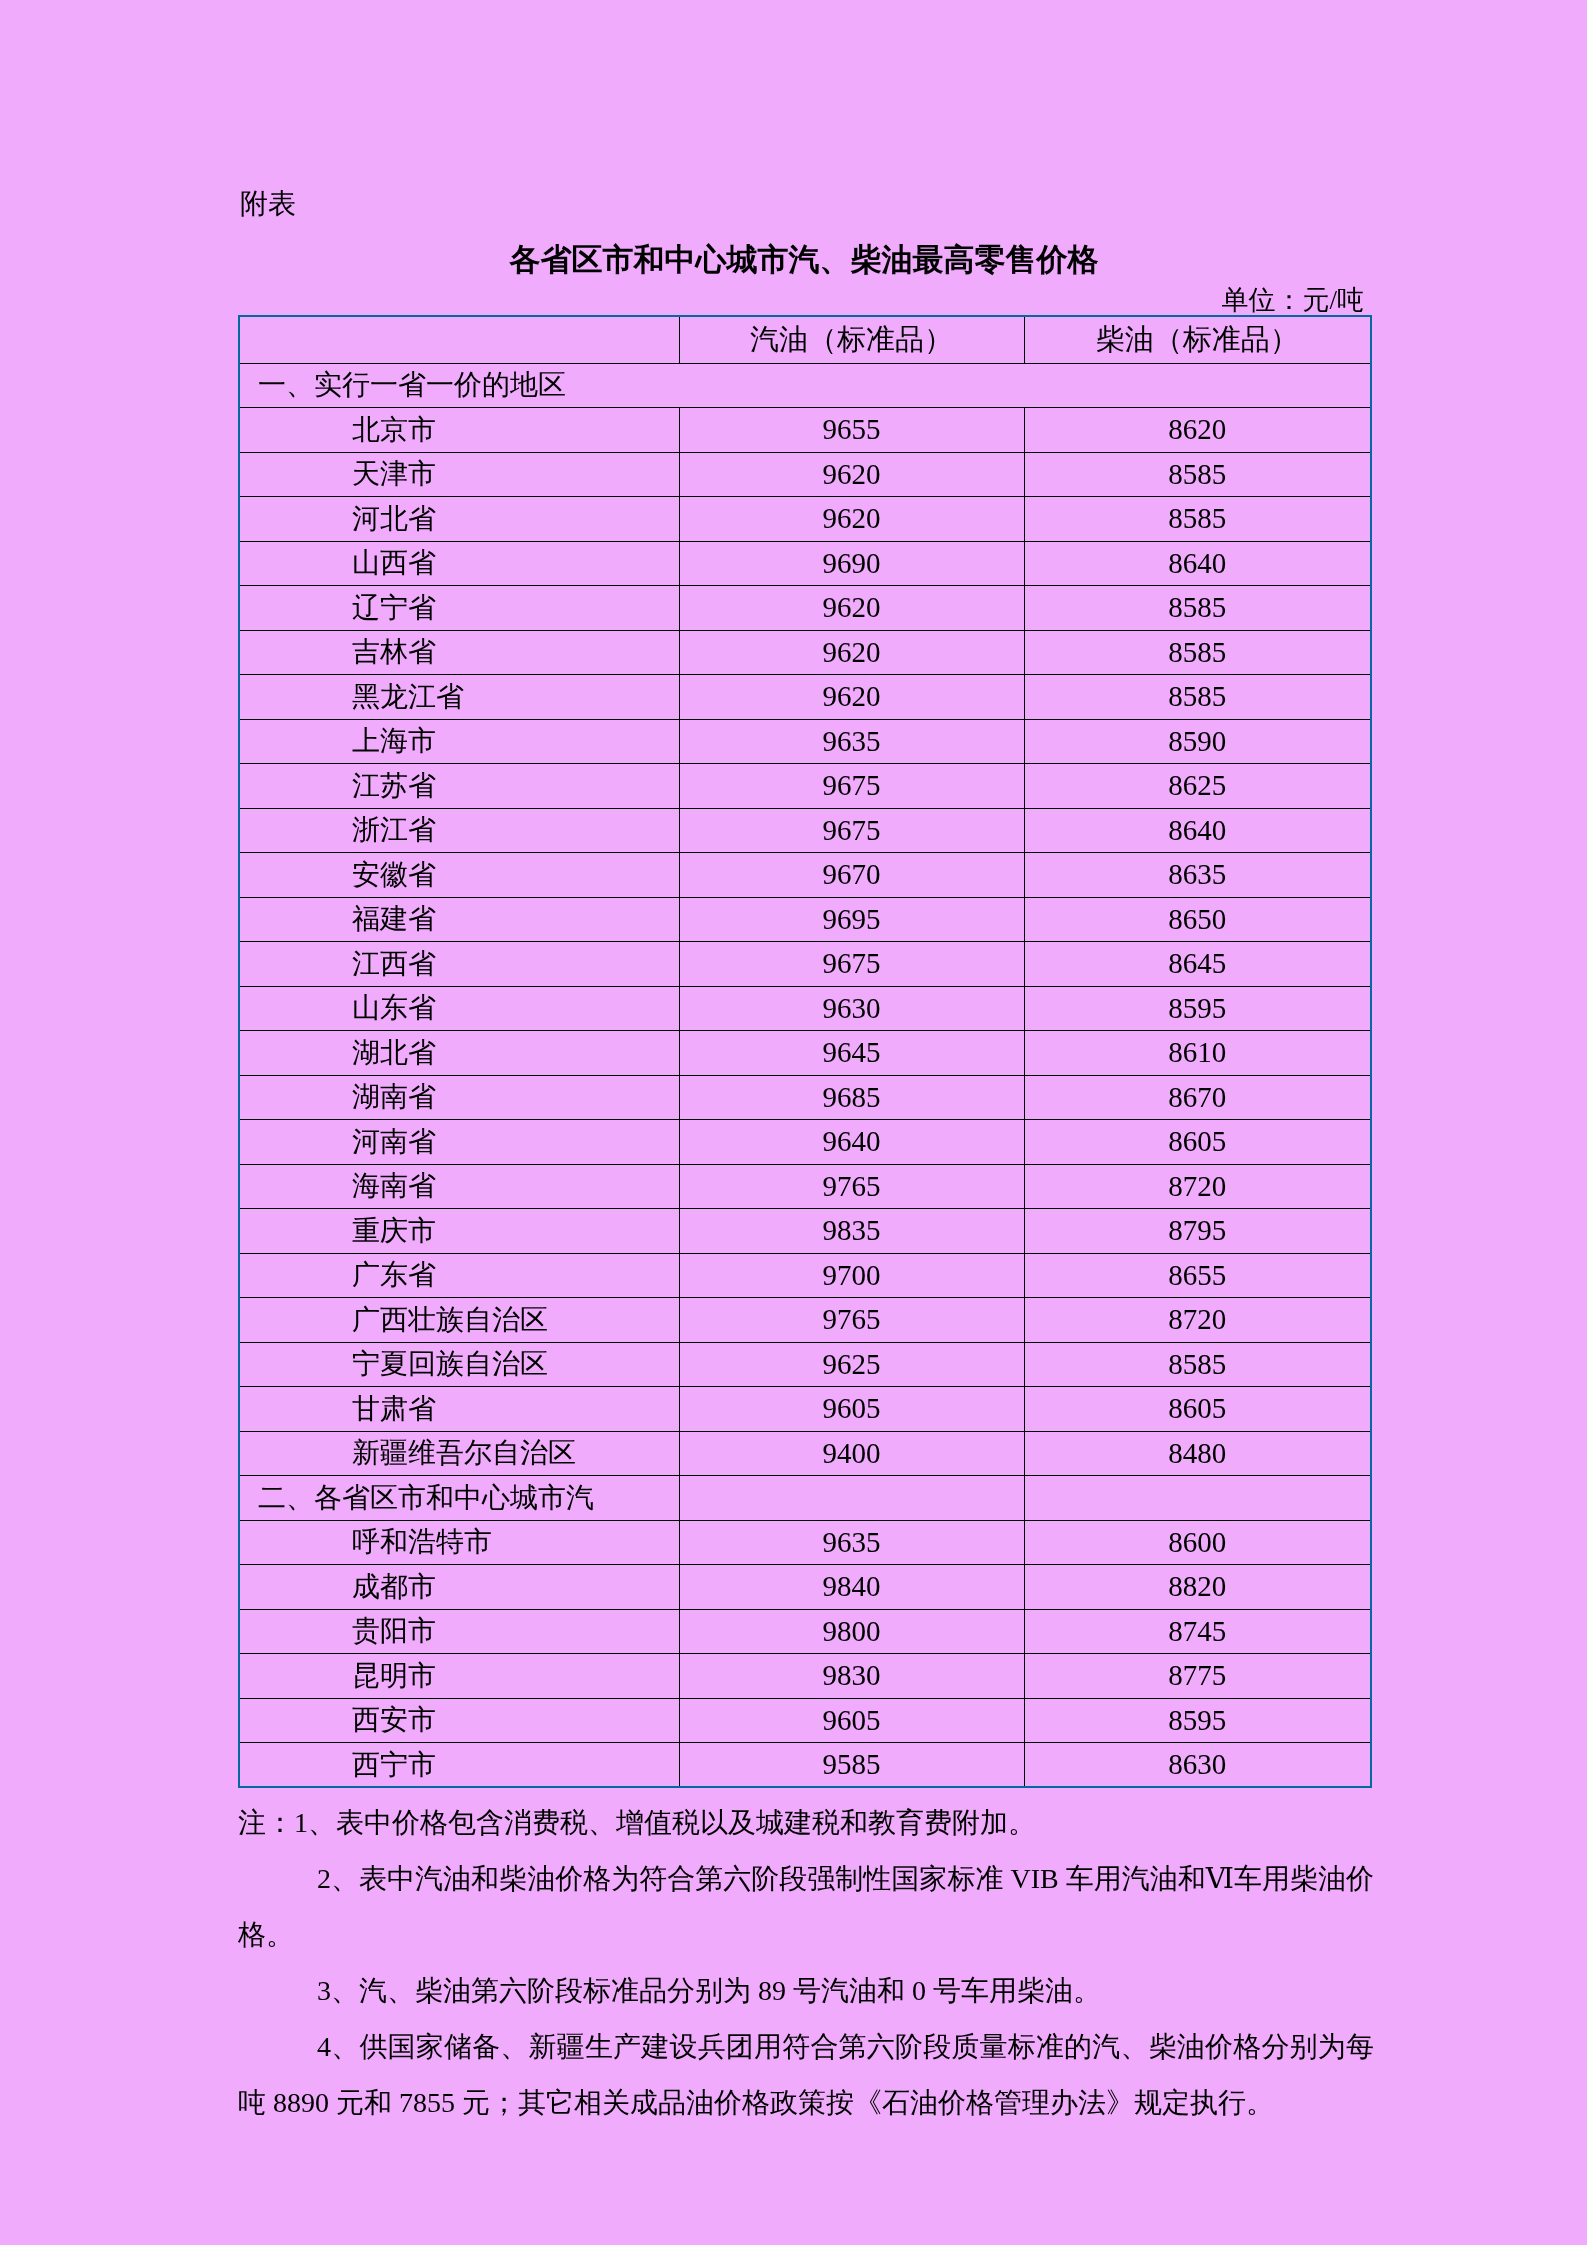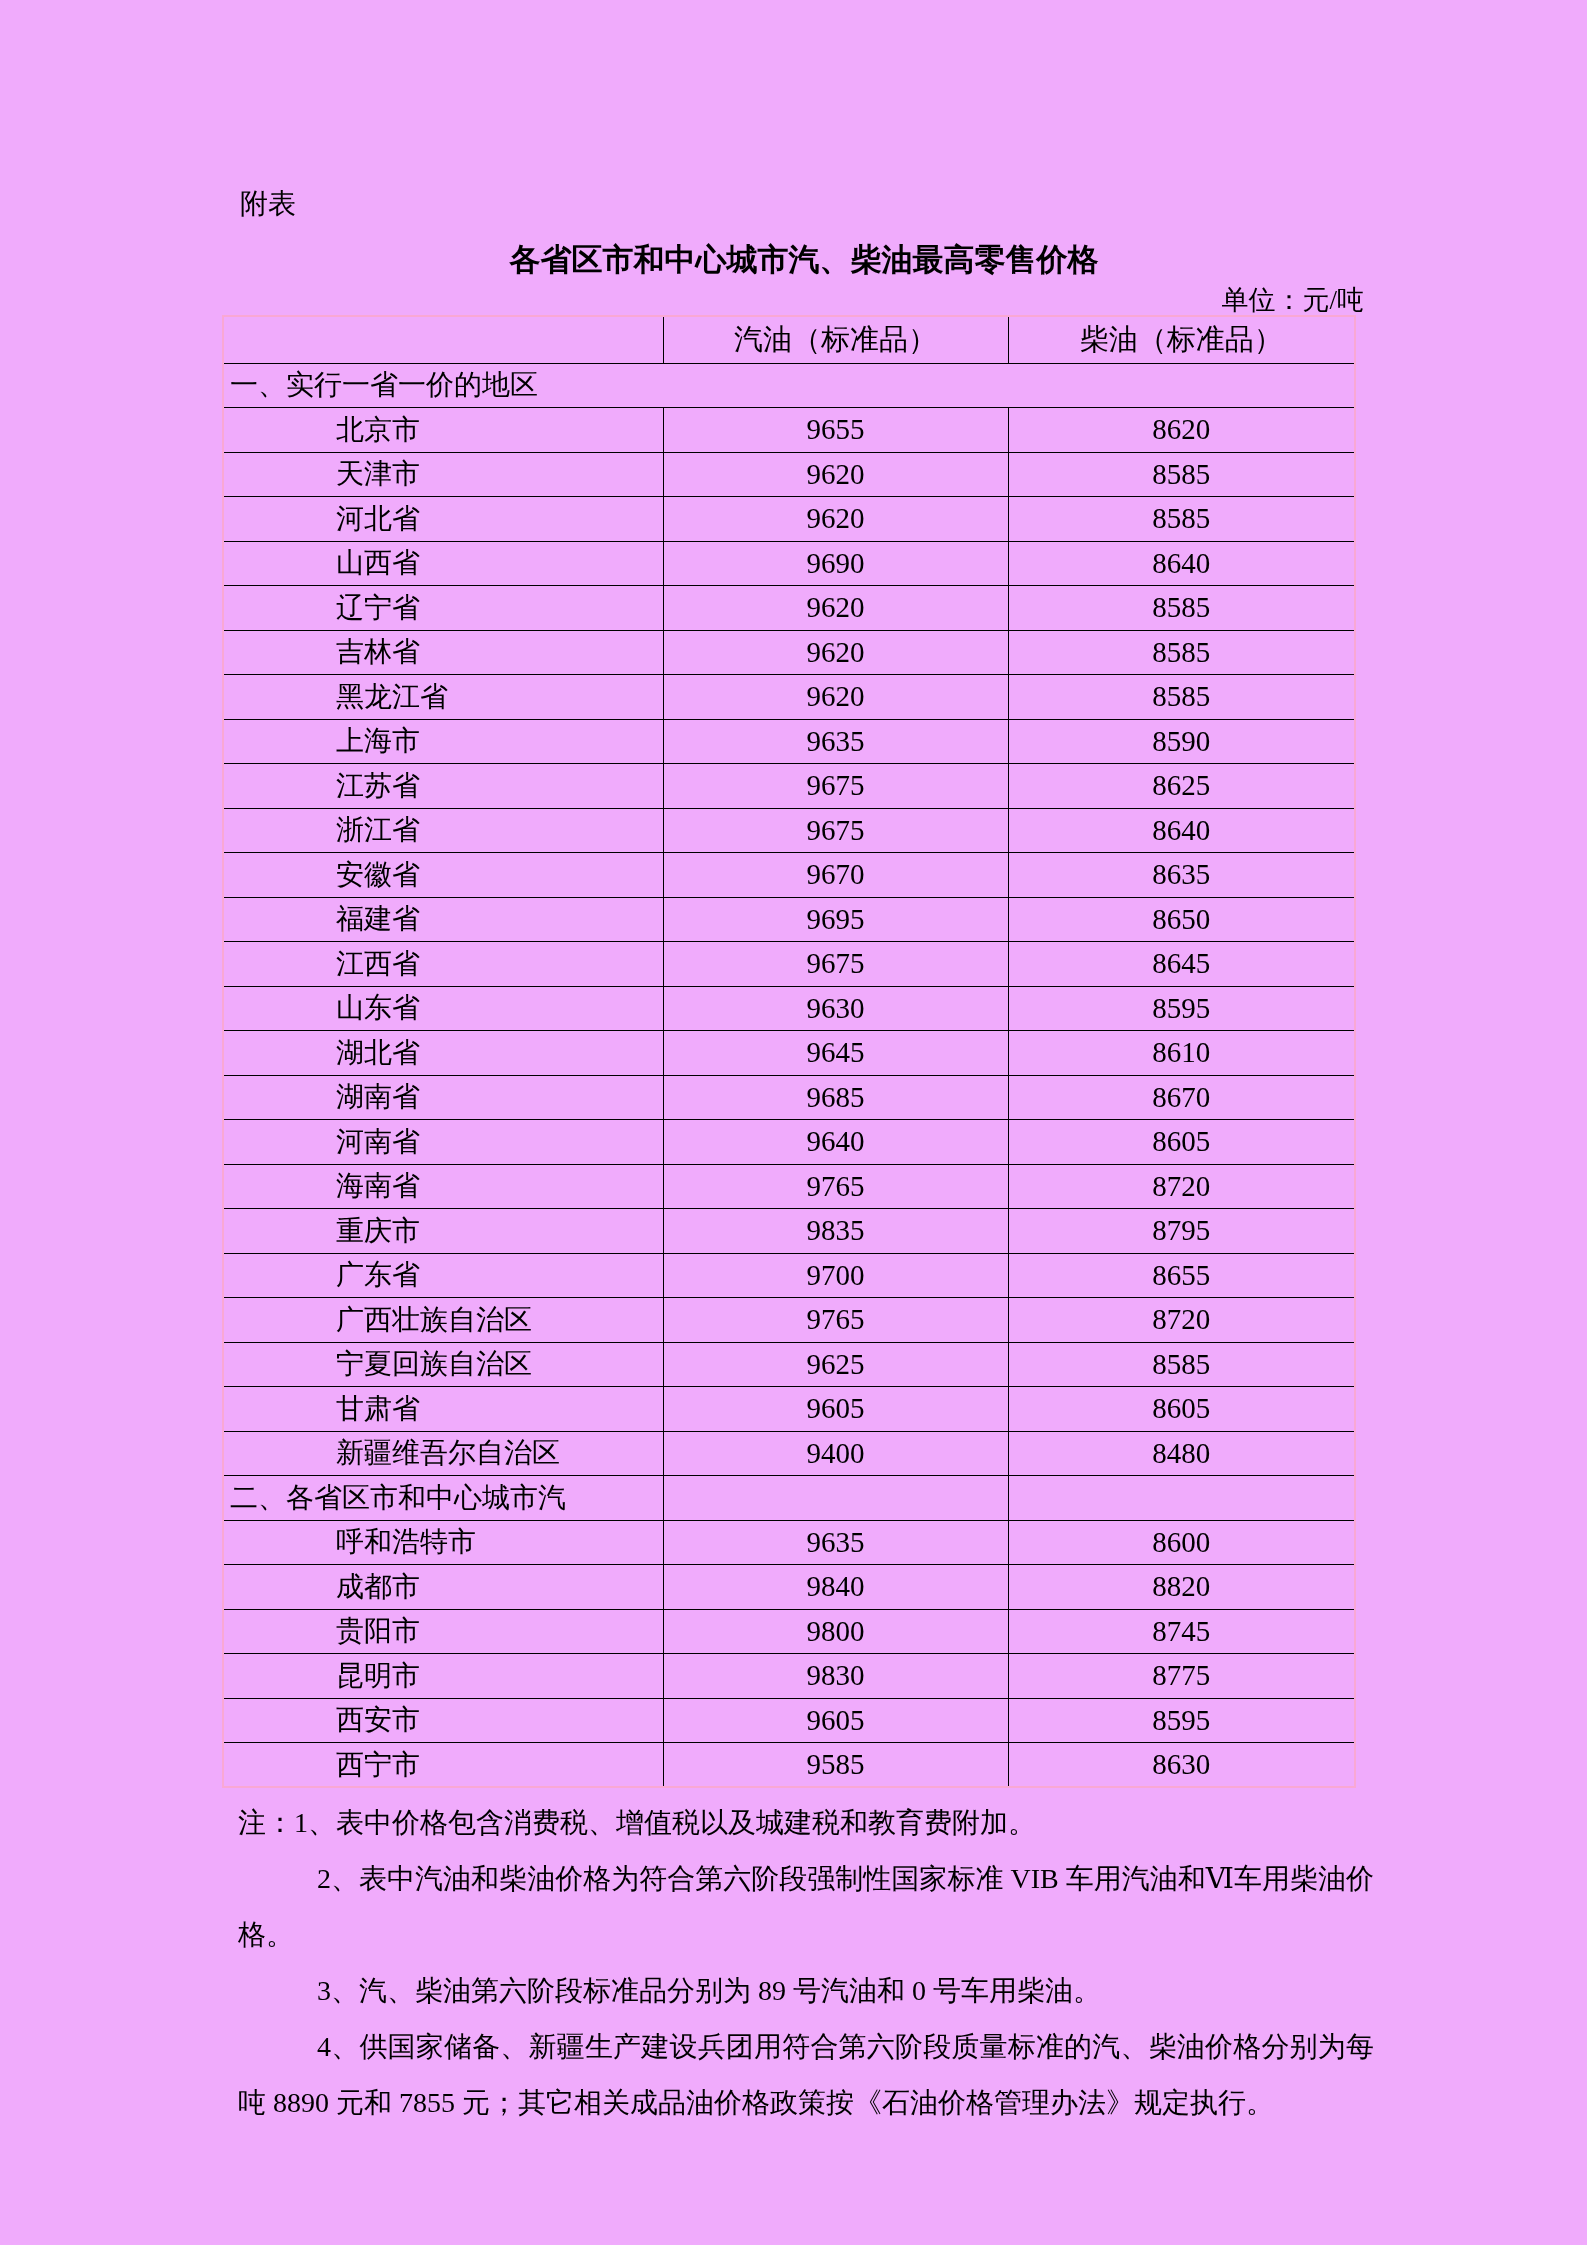--- a/index.html
+++ b/index.html
@@ -34,26 +34,26 @@
     position: absolute;
     left: 238px;
     top: 283px;
     width: 1126px;
     text-align: right;
     font-size: 27px;
     line-height: 34px;
   }
   table.price-table {
     position: absolute;
-    left: 222px;
+    left: 238px;
     top: 315px;
     width: 1132px;
     border-collapse: collapse;
     table-layout: fixed;
-    border: 2px solid #f9a8d4;
+    border: 2px solid #0369a1;
   }
   .price-table th, .price-table td {
     border: 1px solid #000000;
     padding: 0;
     vertical-align: middle;
     font-weight: normal;
     overflow: hidden;
     white-space: nowrap;
   }
   .price-table thead tr { height: 47px; }
@@ -67,21 +67,21 @@
     text-align: left;
     padding-left: 112px;
   }
   .price-table td.num-cell {
     font-size: 29px;
     text-align: center;
   }
   .price-table tr.section-row td {
     font-size: 28px;
     text-align: left;
-    padding-left: 6px;
+    padding-left: 18px;
   }
   .notes {
     position: absolute;
     left: 238px;
     top: 1795px;
     width: 1136px;
     font-size: 28px;
     line-height: 56px;
     text-align: justify;
   }

